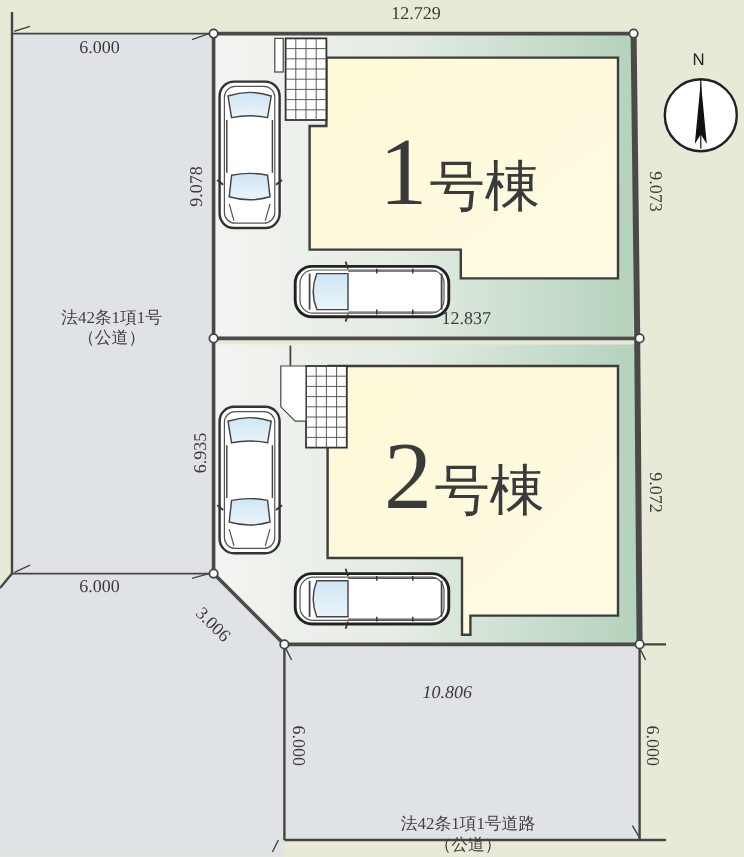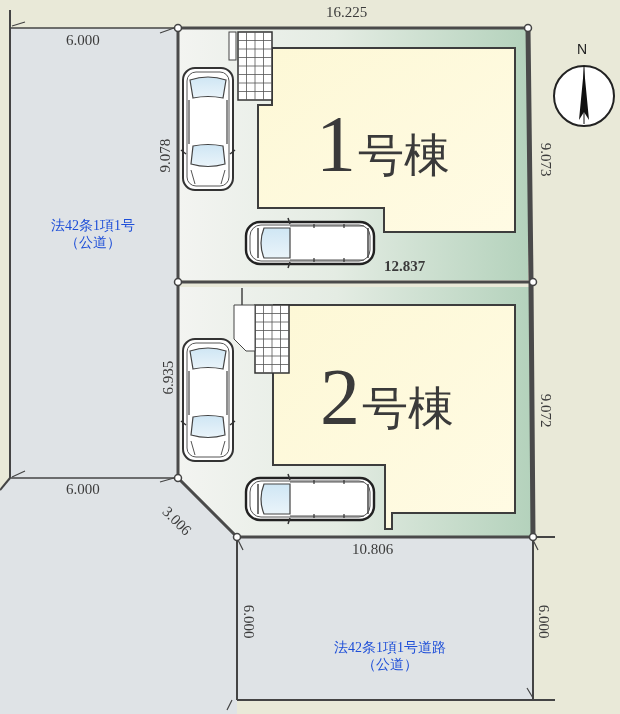--- a/index.html
+++ b/index.html
@@ -2,21 +2,21 @@
 <html><head>
 <meta charset="utf-8">
 <style>
   html, body { margin: 0; padding: 0; }
   body { width: 620px; height: 714px; background: #e9e9d8; overflow: hidden; position: relative;
          font-family: "DejaVu Serif", "Liberation Serif", serif; }
   #plan { position: absolute; left: 0; top: 0; width: 620px; height: 714px; }
   .lbl { position: absolute; color: #3b3b3b; font-family: "Liberation Serif", "DejaVu Serif", serif; white-space: nowrap; line-height: 1; }
   .dim { font-size: 15px; }
   .vert { transform: rotate(90deg); transform-origin: center center; }
-  .road-lbl { font-size: 14px; text-align: center; line-height: 1.2; color: #1d4ed8; }
+  .road-lbl { font-size: 14px; text-align: center; line-height: 1.2; color: #404040; margin-top: 40px; }
   .bldg-lbl { display: flex; align-items: flex-end; color: #3a3a3a; }
   .bldg-num { font-size: 80px; line-height: 0.85; font-family: "Liberation Serif", "DejaVu Serif", serif; }
   .bldg-suffix { font-size: 46px; line-height: 1; margin-left: 2px; font-family: "DejaVu Sans", "Liberation Sans", sans-serif; font-weight: 300; margin-top: 40px; }
   .north-n { font-family: "Liberation Sans", "DejaVu Sans", sans-serif; font-size: 14px; color: #222; }
 </style>
 </head>
 <body>
 
 <svg id="plan" viewBox="0 0 620 714" xmlns="http://www.w3.org/2000/svg">
   <defs>
@@ -141,23 +141,23 @@
   <div>法42条1項1号</div>
   <div>（公道）</div>
 </div>
 <div class="lbl road-lbl" style="left:300px; top:640px; width:180px;">
   <div>法42条1項1号道路</div>
   <div>（公道）</div>
 </div>
 
 <div class="lbl dim" style="left:66px; top:33px;">6.000</div>
 <div class="lbl dim" style="left:66px; top:482px;">6.000</div>
-<div class="lbl dim" style="left:326px; top:5px;">16.225</div>
-<div class="lbl dim" style="left:384px; top:259px;font-weight:bold;">12.837</div>
-<div class="lbl dim" style="left:352px; top:542px;">10.806</div>
+<div class="lbl dim" style="left:326px; top:5px;">12.729</div>
+<div class="lbl dim" style="left:368px; top:259px;">12.837</div>
+<div class="lbl dim" style="left:352px; top:571px;font-style:italic;">10.806</div>
 
 <div class="lbl dim vert" style="left:142px; top:148px; width:46px; text-align:center; transform: rotate(-90deg);">9.078</div>
 <div class="lbl dim vert" style="left:522px; top:152px; width:46px; text-align:center;">9.073</div>
 <div class="lbl dim vert" style="left:145px; top:370px; width:46px; text-align:center; transform: rotate(-90deg);">6.935</div>
 <div class="lbl dim vert" style="left:522px; top:403px; width:46px; text-align:center;">9.072</div>
 <div class="lbl dim" style="left:170px; top:504px; transform: rotate(45deg); transform-origin:left top;">3.006</div>
 <div class="lbl dim vert" style="left:225px; top:614px; width:46px; text-align:center;">6.000</div>
 <div class="lbl dim vert" style="left:520px; top:614px; width:46px; text-align:center;">6.000</div>
 
 </body></html>

